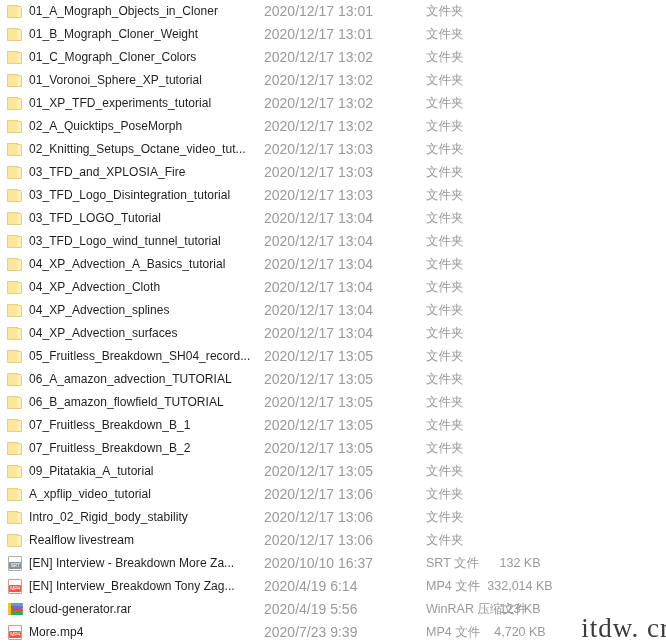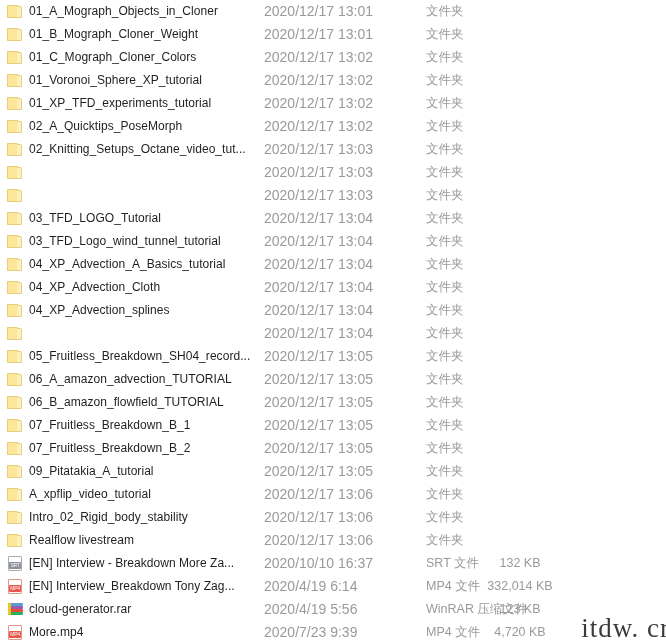--- a/index.html
+++ b/index.html
@@ -260,31 +260,33 @@
       <span class="type">文件夹</span>
       <span class="size"></span>
     </div>
     <div class="row">
       <span class="icon-cell">
         <span class="ic-folder">
           <span class="back"></span>
           <span class="flap"></span>
         </span>
       </span>
+      <span class="name">03_TFD_and_XPLOSIA_Fire</span>
       <span class="date">2020/12/17 13:03</span>
       <span class="type">文件夹</span>
       <span class="size"></span>
     </div>
     <div class="row">
       <span class="icon-cell">
         <span class="ic-folder">
           <span class="back"></span>
           <span class="flap"></span>
         </span>
       </span>
+      <span class="name">03_TFD_Logo_Disintegration_tutorial</span>
       <span class="date">2020/12/17 13:03</span>
       <span class="type">文件夹</span>
       <span class="size"></span>
     </div>
     <div class="row">
       <span class="icon-cell">
         <span class="ic-folder">
           <span class="back"></span>
           <span class="flap"></span>
         </span>
@@ -342,20 +344,21 @@
       <span class="type">文件夹</span>
       <span class="size"></span>
     </div>
     <div class="row">
       <span class="icon-cell">
         <span class="ic-folder">
           <span class="back"></span>
           <span class="flap"></span>
         </span>
       </span>
+      <span class="name">04_XP_Advection_surfaces</span>
       <span class="date">2020/12/17 13:04</span>
       <span class="type">文件夹</span>
       <span class="size"></span>
     </div>
     <div class="row">
       <span class="icon-cell">
         <span class="ic-folder">
           <span class="back"></span>
           <span class="flap"></span>
         </span>

